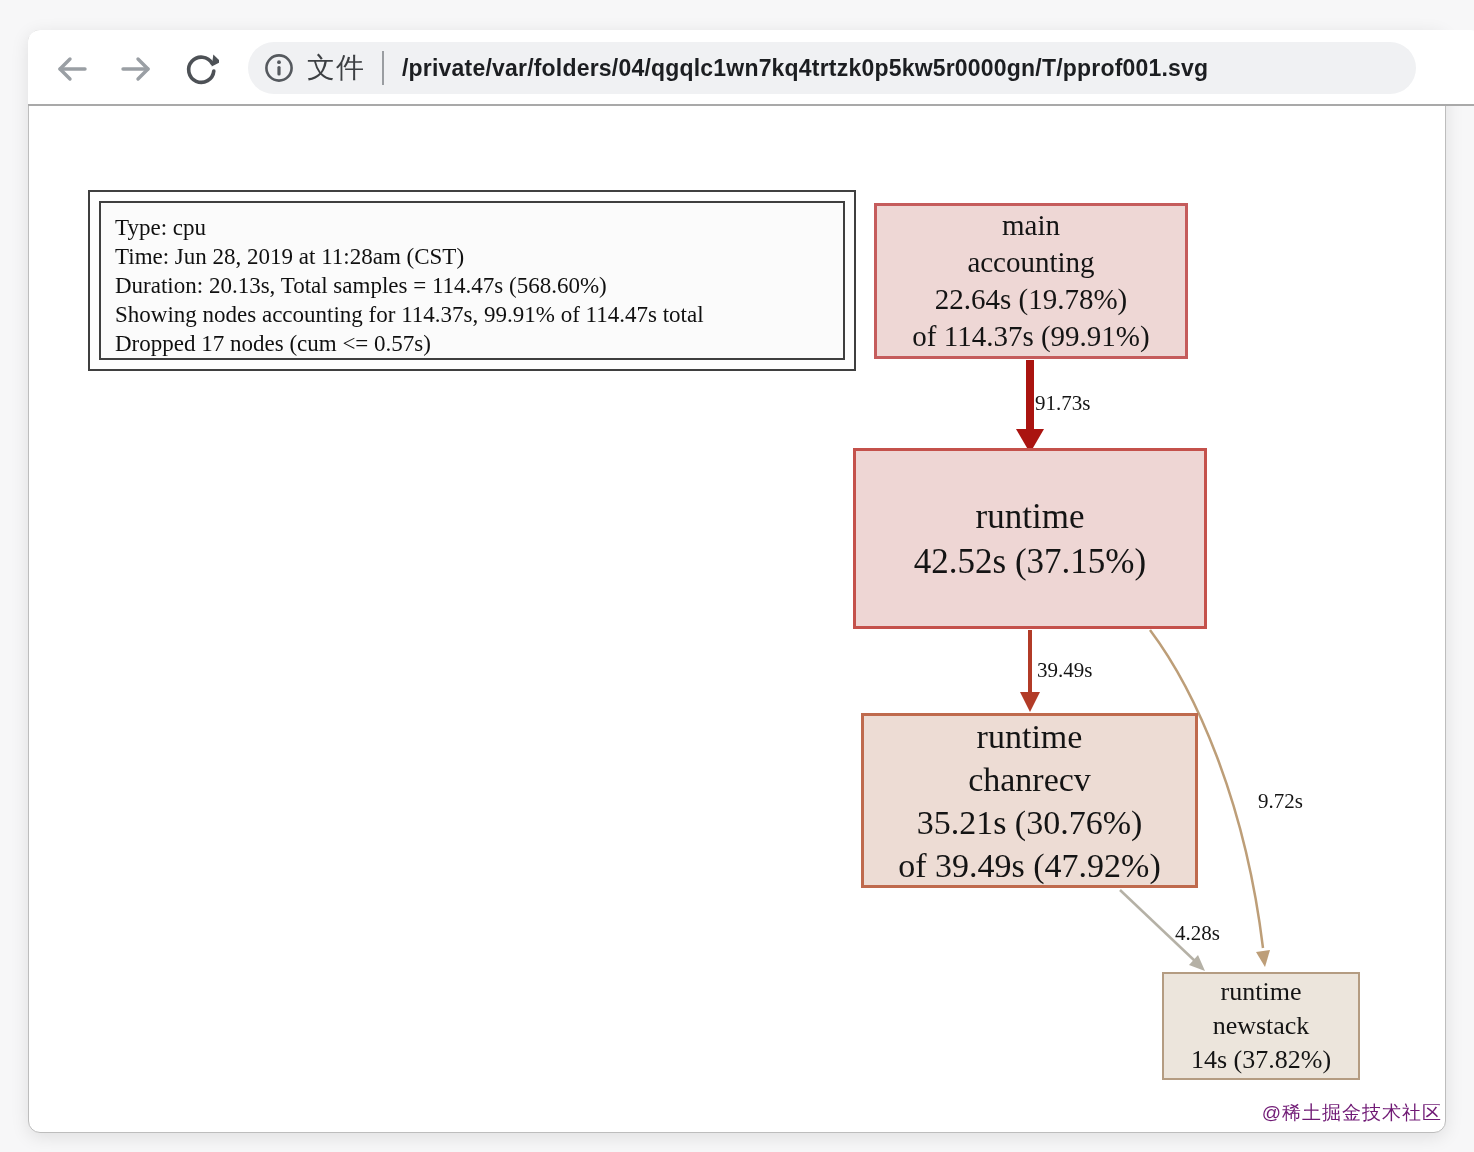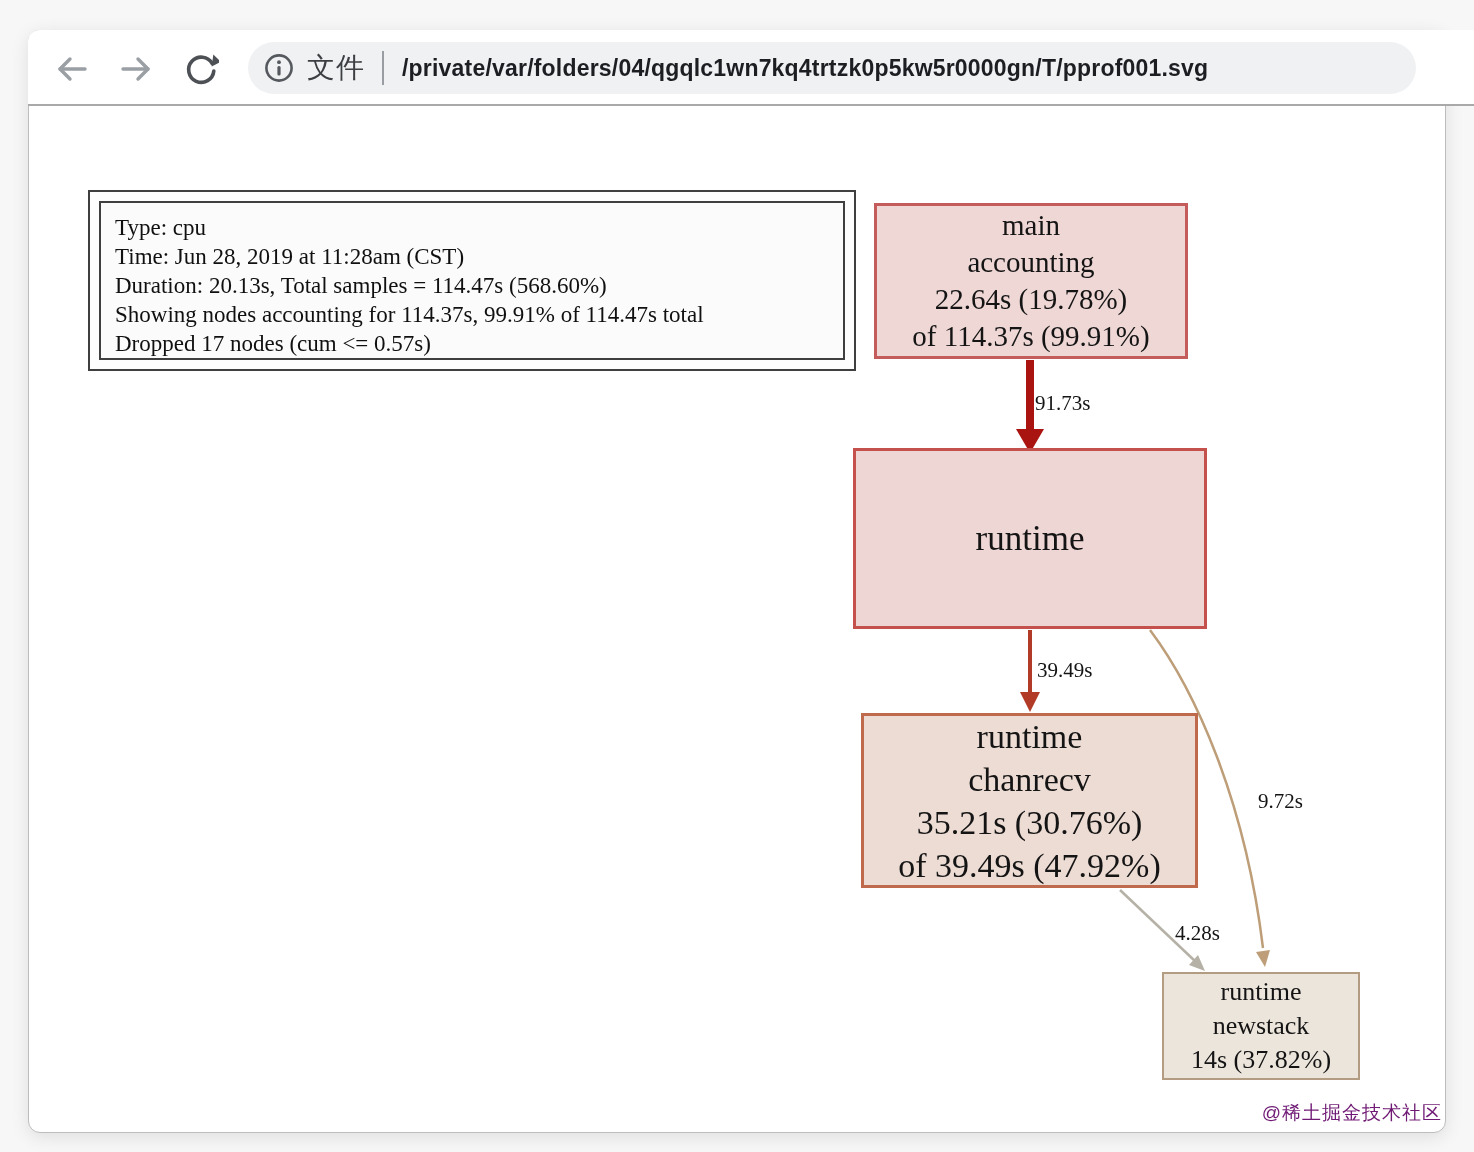--- a/index.html
+++ b/index.html
@@ -182,20 +182,21 @@
 
     <div class="node node-1">
       <span>main</span>
       <span>accounting</span>
       <span>22.64s (19.78%)</span>
       <span>of 114.37s (99.91%)</span>
     </div>
 
     <div class="node node-2">
       <span>runtime</span>
+      <span>42.52s (37.15%)</span>
     </div>
 
     <div class="node node-3">
       <span>runtime</span>
       <span>chanrecv</span>
       <span>35.21s (30.76%)</span>
       <span>of 39.49s (47.92%)</span>
     </div>
 
     <div class="node node-4">

